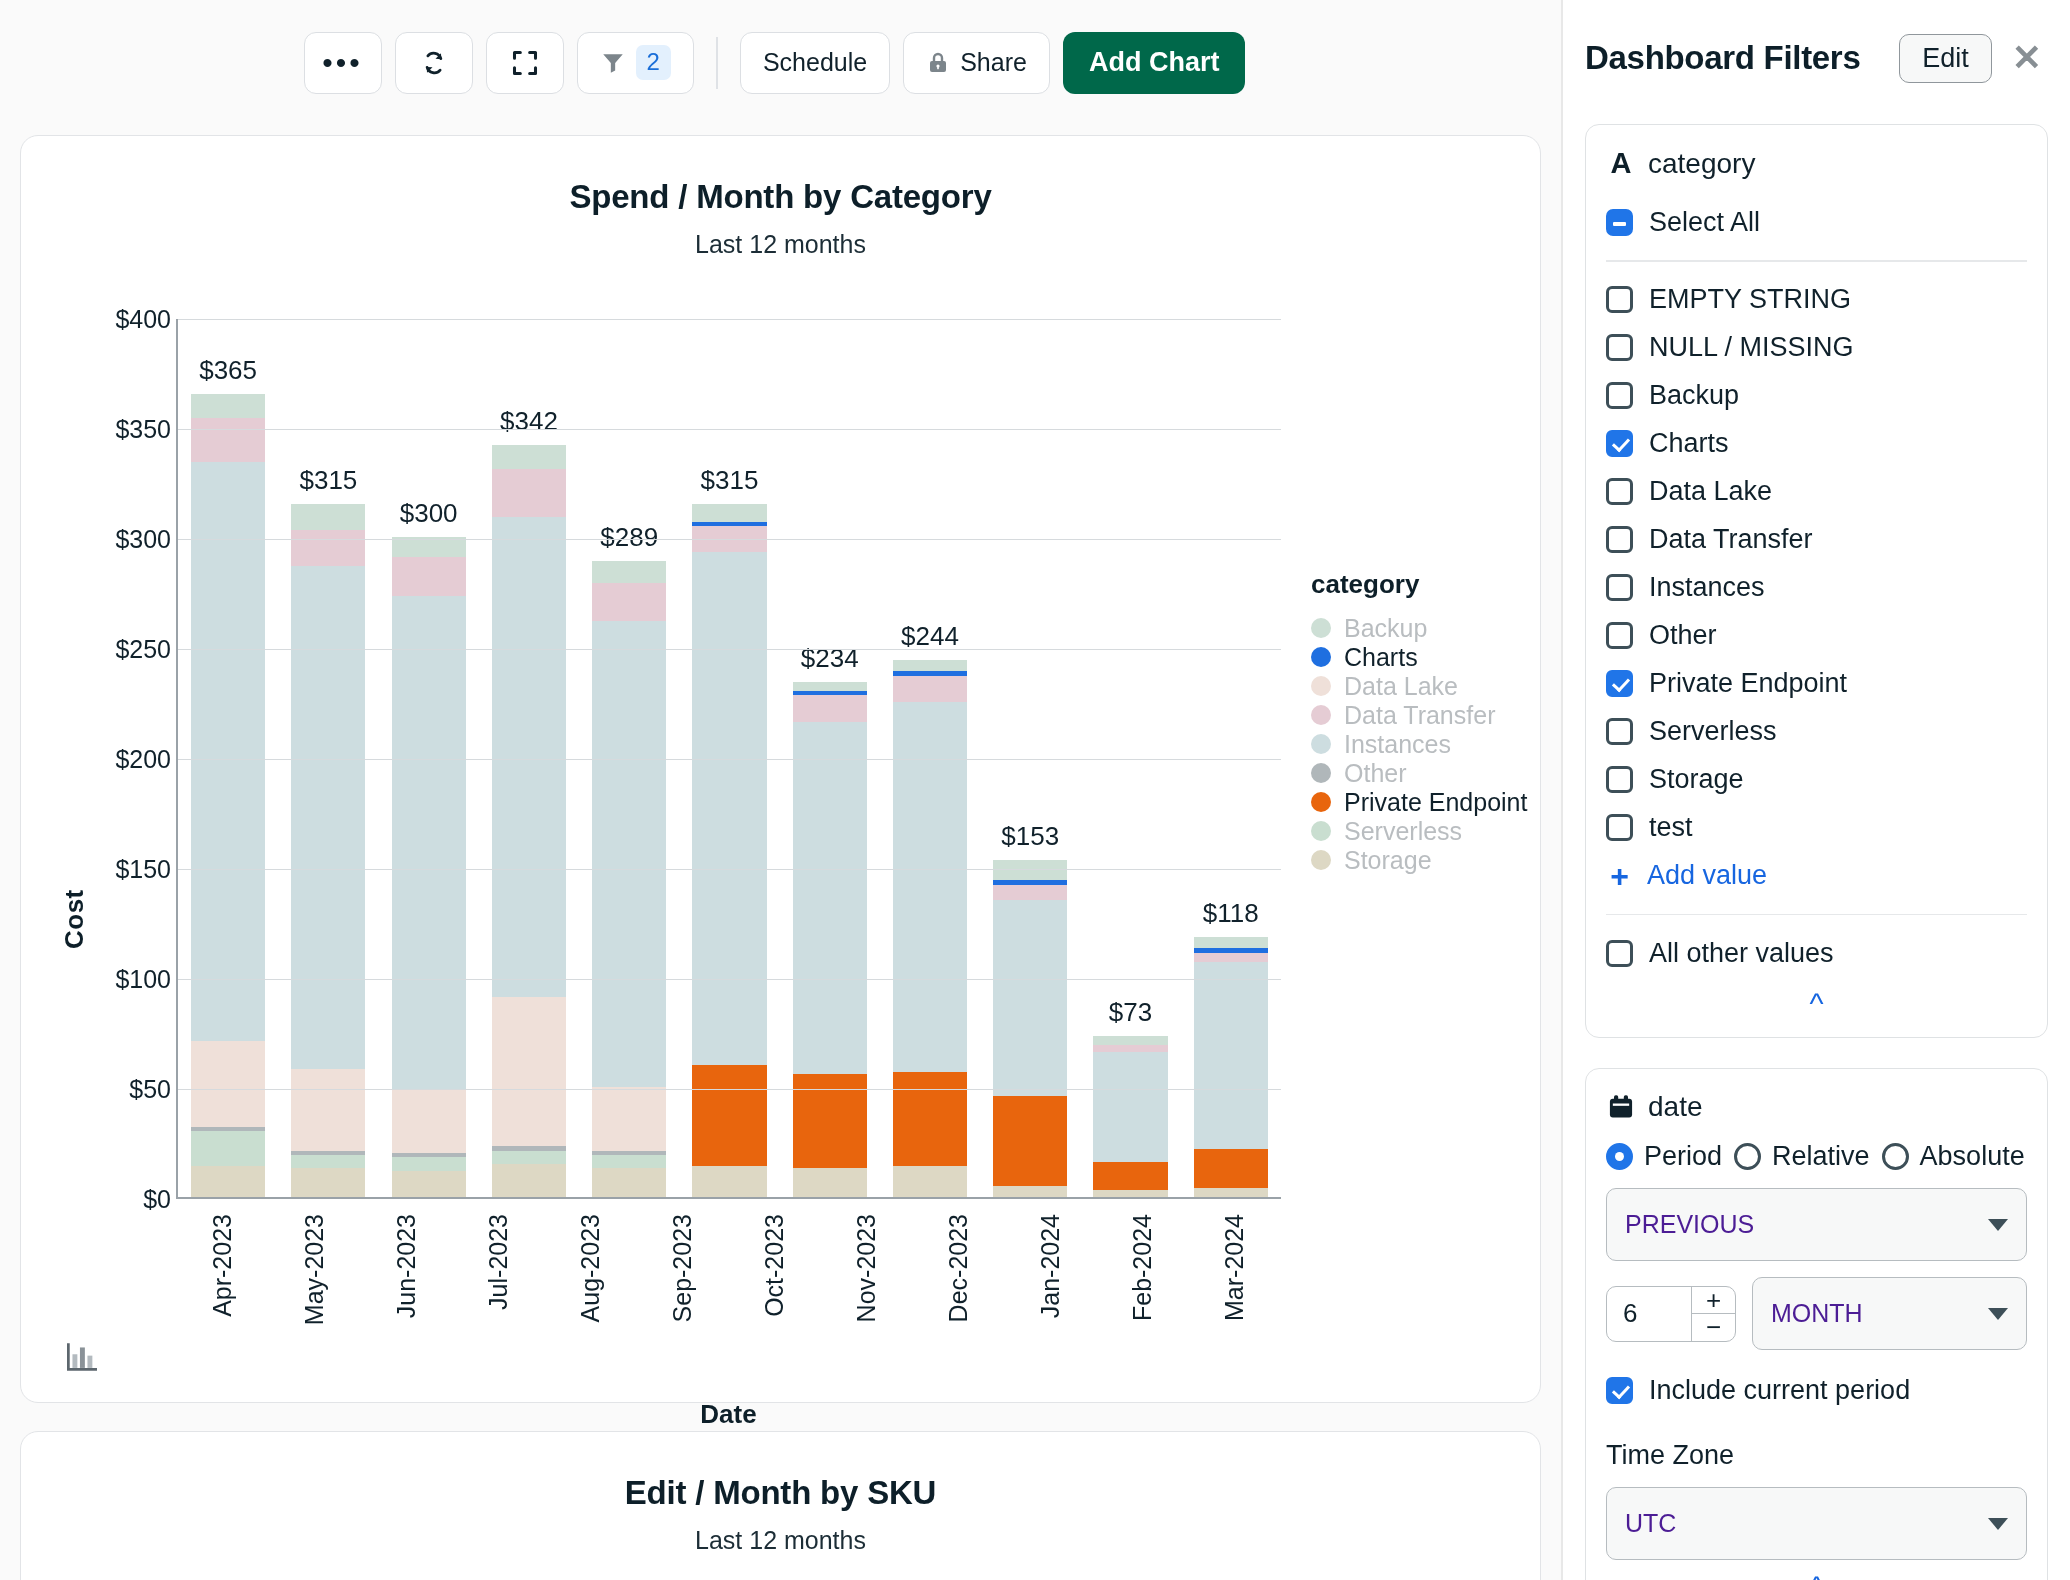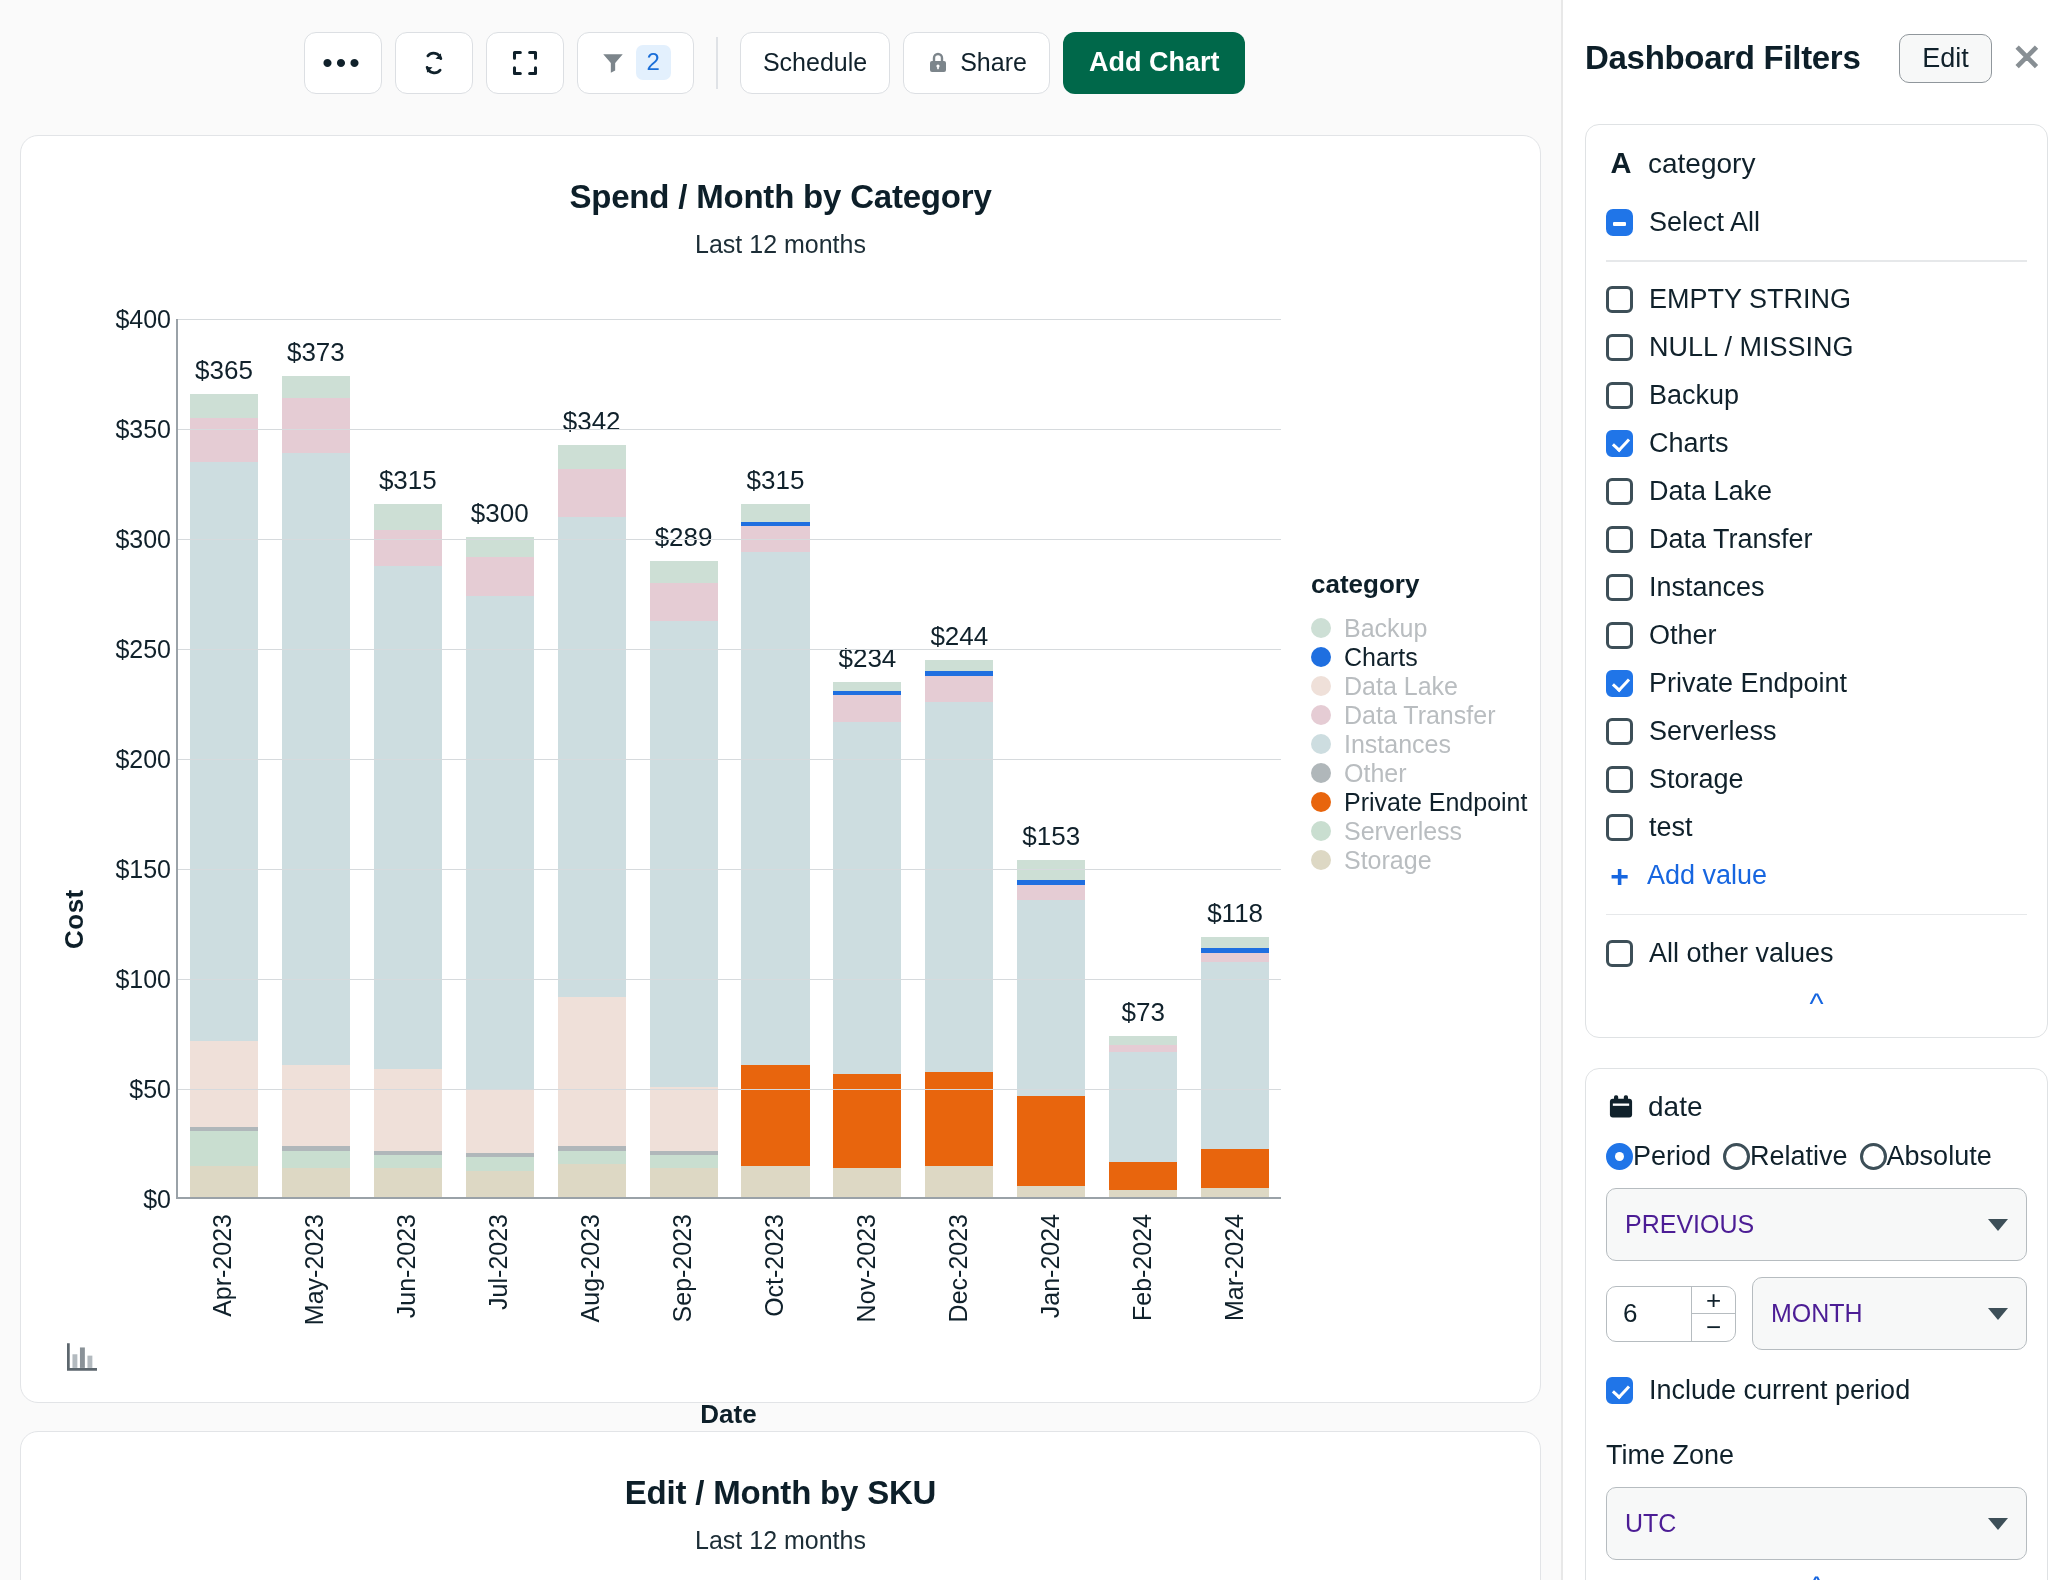--- a/index.html
+++ b/index.html
@@ -226,21 +226,21 @@
   }
   .chk-label { font-size: 27px; color: #10212b; }
   .sel-all-row { margin-bottom: 6px; }
   .hr { height: 1.5px; background: #e6e8ea; margin: 14px 0; }
   .add-value { display: flex; align-items: center; gap: 14px; height: 48px; cursor: pointer; }
   .plus { color: #1766e0; font-size: 32px; font-weight: 700; line-height: 1; width: 27px; text-align:center;}
   .add-value span.txt { color: #1766e0; font-size: 27px; }
   .collapse { text-align: center; color: #1766e0; font-size: 30px; padding: 10px 0 2px 0; cursor: pointer; }
 
   .radio-row { display: flex; align-items: center; gap: 12px; margin: 18px 0 6px 0; }
-  .radio-item { display: flex; align-items: center; cursor: pointer; }
+  .radio-item { display: flex; align-items: center; gap: 11px; cursor: pointer; }
   .radio {
     width: 27px; height: 27px; border-radius: 50%;
     border: 3px solid #3d4f58; background: #fff; flex: none; position: relative;
   }
   .radio.sel { border-color: #2075e8; background: #2075e8; }
   .radio.sel::after {
     content:""; position:absolute; left:6px; top:6px; width:9px; height:9px;
     border-radius:50%; background:#fff;
   }
   .radio-label { font-size: 27px; color: #10212b; }
@@ -344,32 +344,20 @@
                   <div class="seg" style="height: 578.6px; background: rgb(205, 221, 224);"></div>
                   <div class="seg" style="height: 85.8px; background: rgb(239, 224, 217);"></div>
                   <div class="seg" style="height: 4.4px; background: rgb(176, 183, 186);"></div>
                   <div class="seg" style="height: 35.2px; background: rgb(201, 222, 208);"></div>
                   <div class="seg" style="height: 30.8px; background: rgb(221, 216, 196);"></div>
                 </div>
                 <div class="barlabel" style="bottom: 811px;">$365</div>
               </div>
               <div class="barcol">
                 <div class="bar">
-                  <div class="seg" style="height: 22px; background: rgb(205, 223, 213);"></div>
-                  <div class="seg" style="height: 55px; background: rgb(229, 204, 212);"></div>
-                  <div class="seg" style="height: 611.6px; background: rgb(205, 221, 224);"></div>
-                  <div class="seg" style="height: 81.4px; background: rgb(239, 224, 217);"></div>
-                  <div class="seg" style="height: 4.4px; background: rgb(176, 183, 186);"></div>
-                  <div class="seg" style="height: 17.6px; background: rgb(201, 222, 208);"></div>
-                  <div class="seg" style="height: 28.6px; background: rgb(221, 216, 196);"></div>
-                </div>
-                <div class="barlabel" style="bottom: 828.6px;">$373</div>
-              </div>
-              <div class="barcol">
-                <div class="bar">
                   <div class="seg" style="height: 26.4px; background: rgb(205, 223, 213);"></div>
                   <div class="seg" style="height: 35.2px; background: rgb(229, 204, 212);"></div>
                   <div class="seg" style="height: 503.8px; background: rgb(205, 221, 224);"></div>
                   <div class="seg" style="height: 81.4px; background: rgb(239, 224, 217);"></div>
                   <div class="seg" style="height: 4.4px; background: rgb(176, 183, 186);"></div>
                   <div class="seg" style="height: 13.2px; background: rgb(201, 222, 208);"></div>
                   <div class="seg" style="height: 28.6px; background: rgb(221, 216, 196);"></div>
                 </div>
                 <div class="barlabel" style="bottom: 701px;">$315</div>
               </div>

